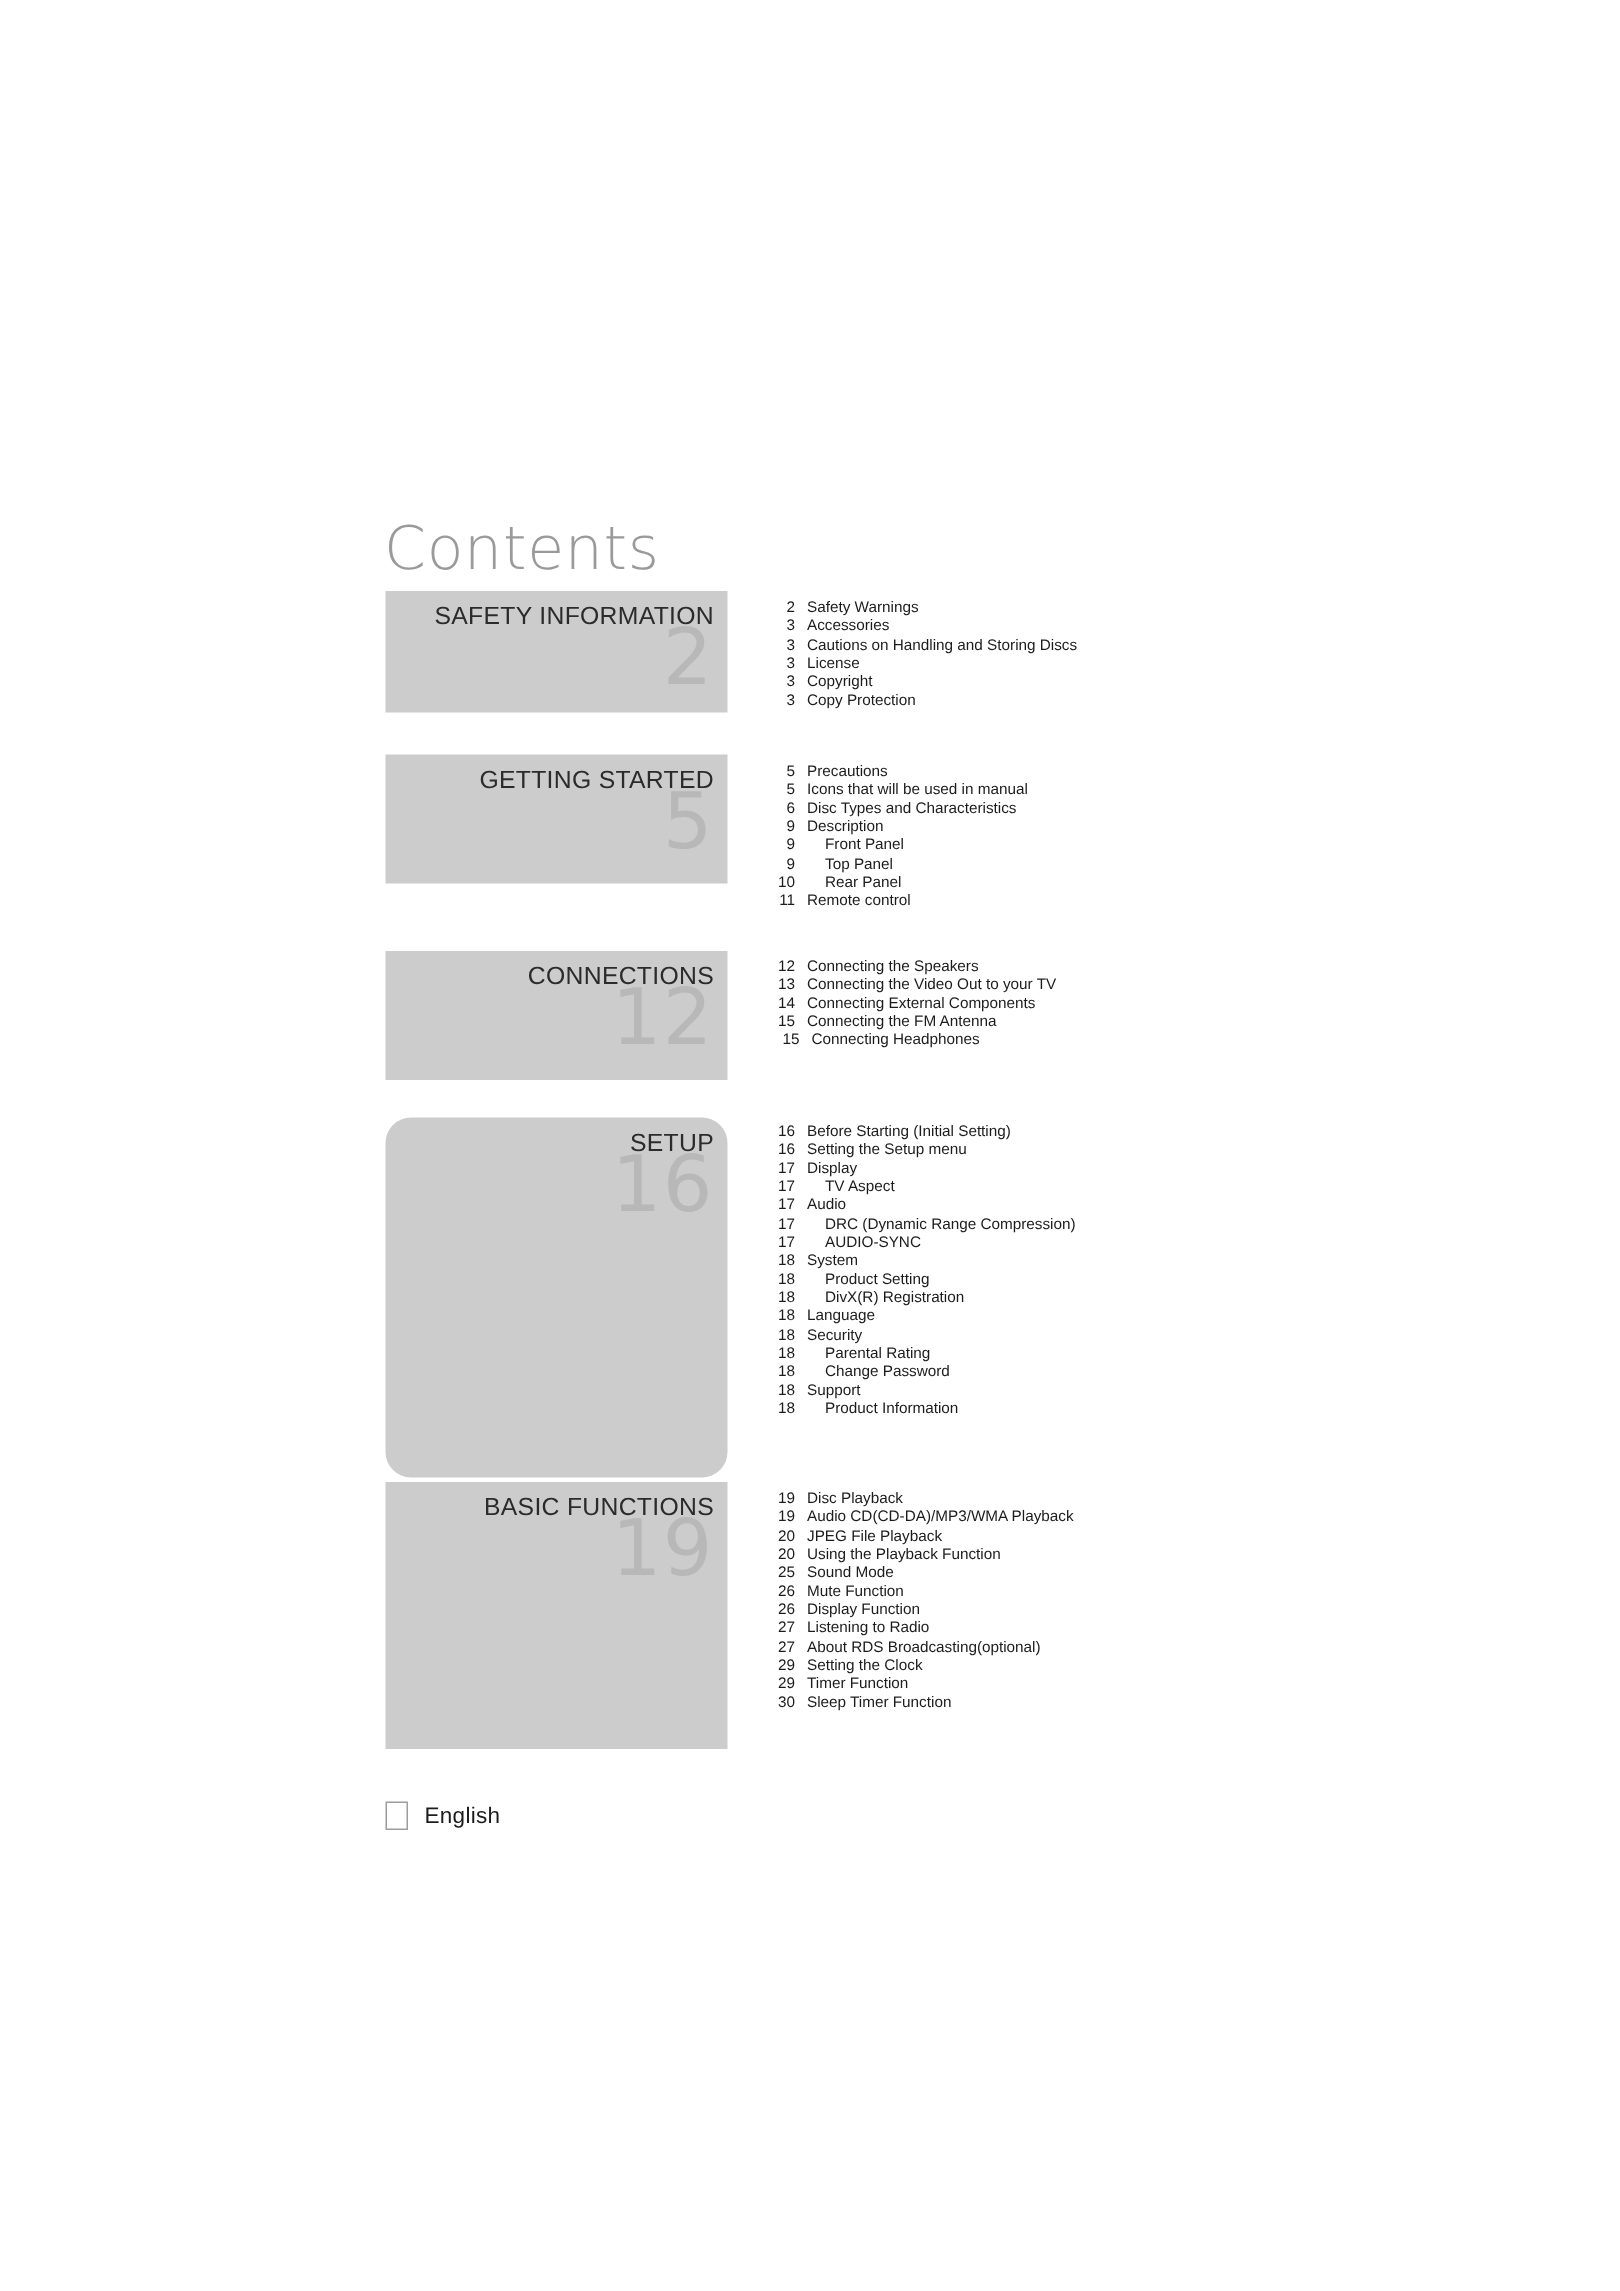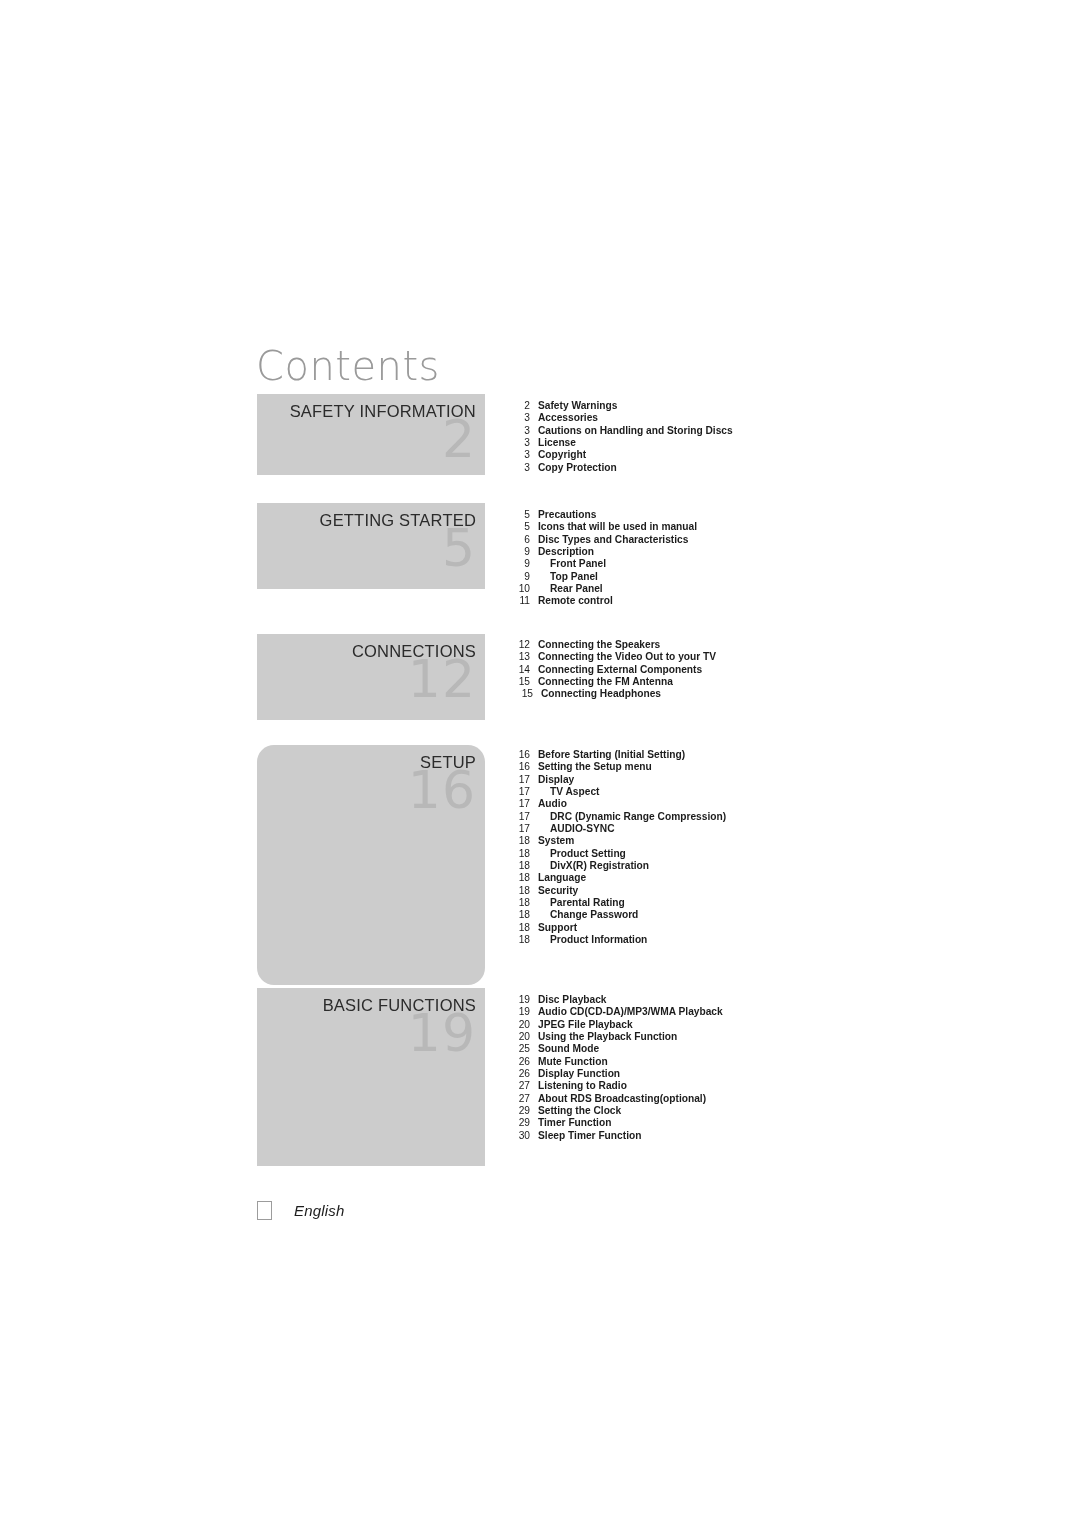--- a/index.html
+++ b/index.html
@@ -106,43 +106,41 @@
     text-align: right;
     font-size: 10.2px;
     color: #1c1c1c;
   }
 
   .entry .ttl {
     position: absolute;
     left: 30px;
     font-size: 10.2px;
     color: #1c1c1c;
-    font-weight: bold;
   }
 
   .entry.sub .ttl {
     left: 42px;
   }
 
   .entry.shift .pg {
     left: 3px;
   }
   .entry.shift .ttl {
     left: 33px;
   }
 
   
   .footer {
     position: absolute;
     left: 257px;
     top: 1201px;
     display: flex;
     align-items: center;
-    gap: 22px;
-    font-style: italic;
+    gap: 11px;
   }
 
   .footer-box {
     width: 15px;
     height: 19px;
     border: 1px solid #9c9c9c;
     background: #ffffff;
     box-sizing: border-box;
   }
 

